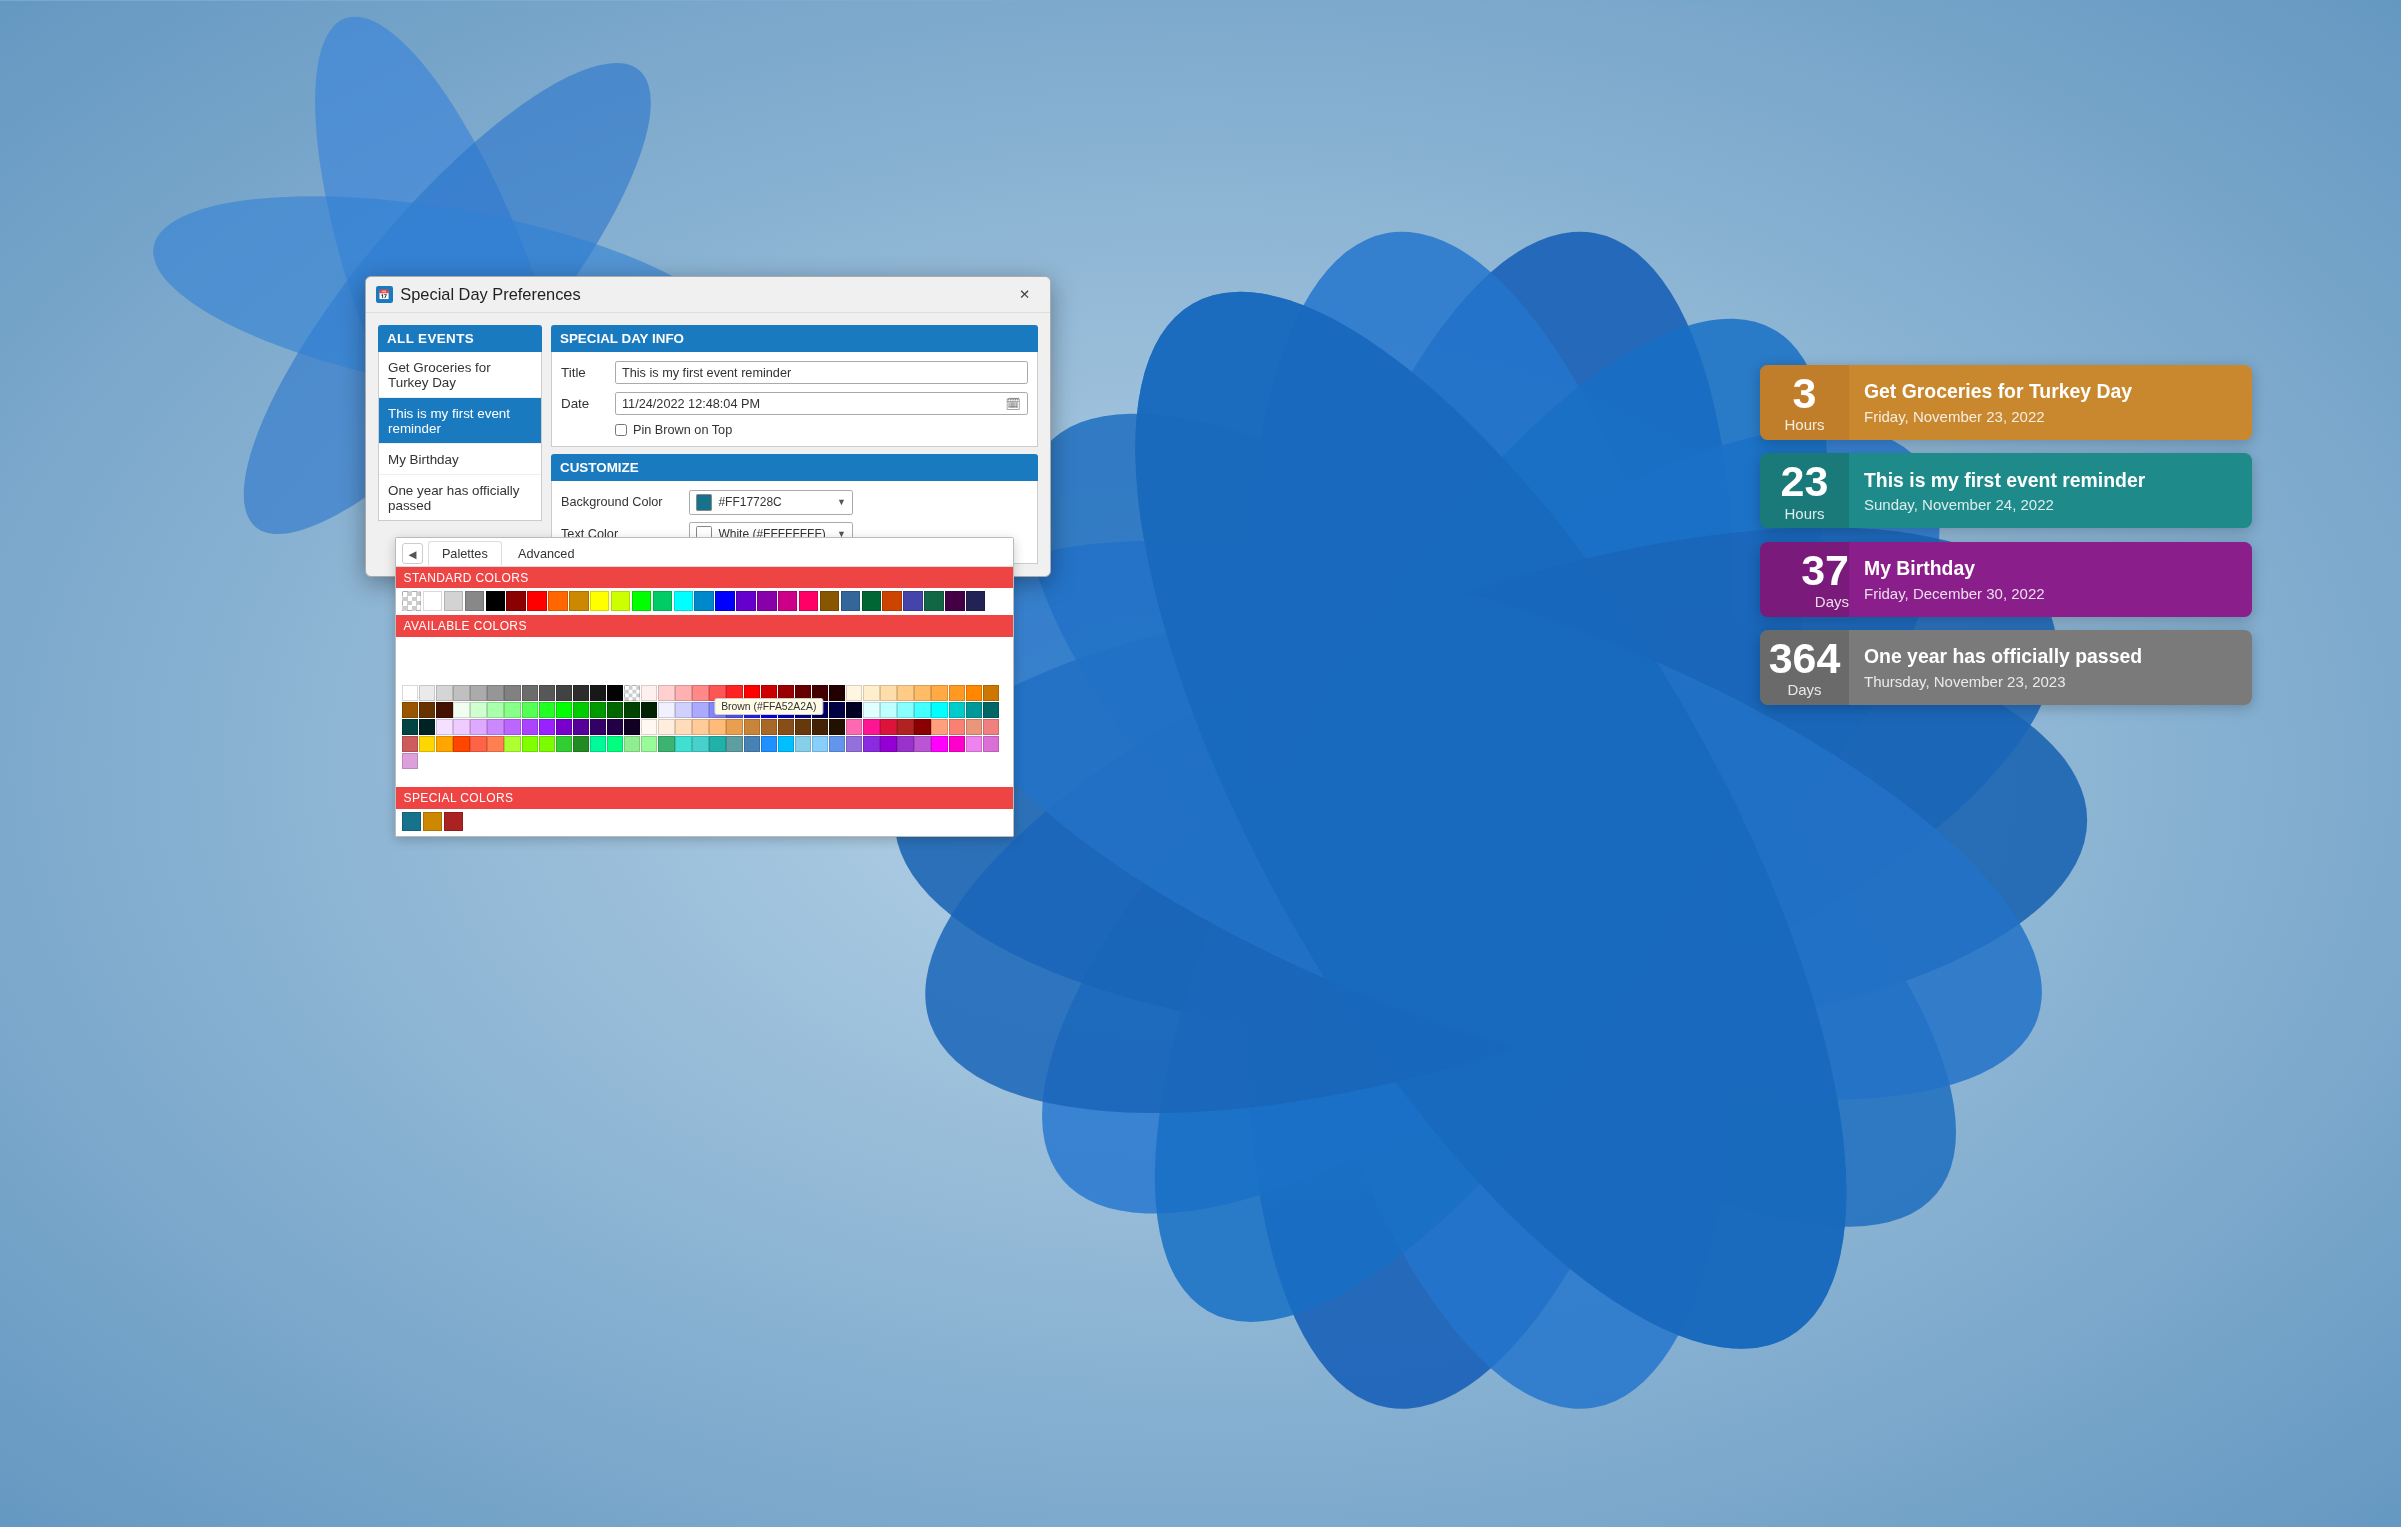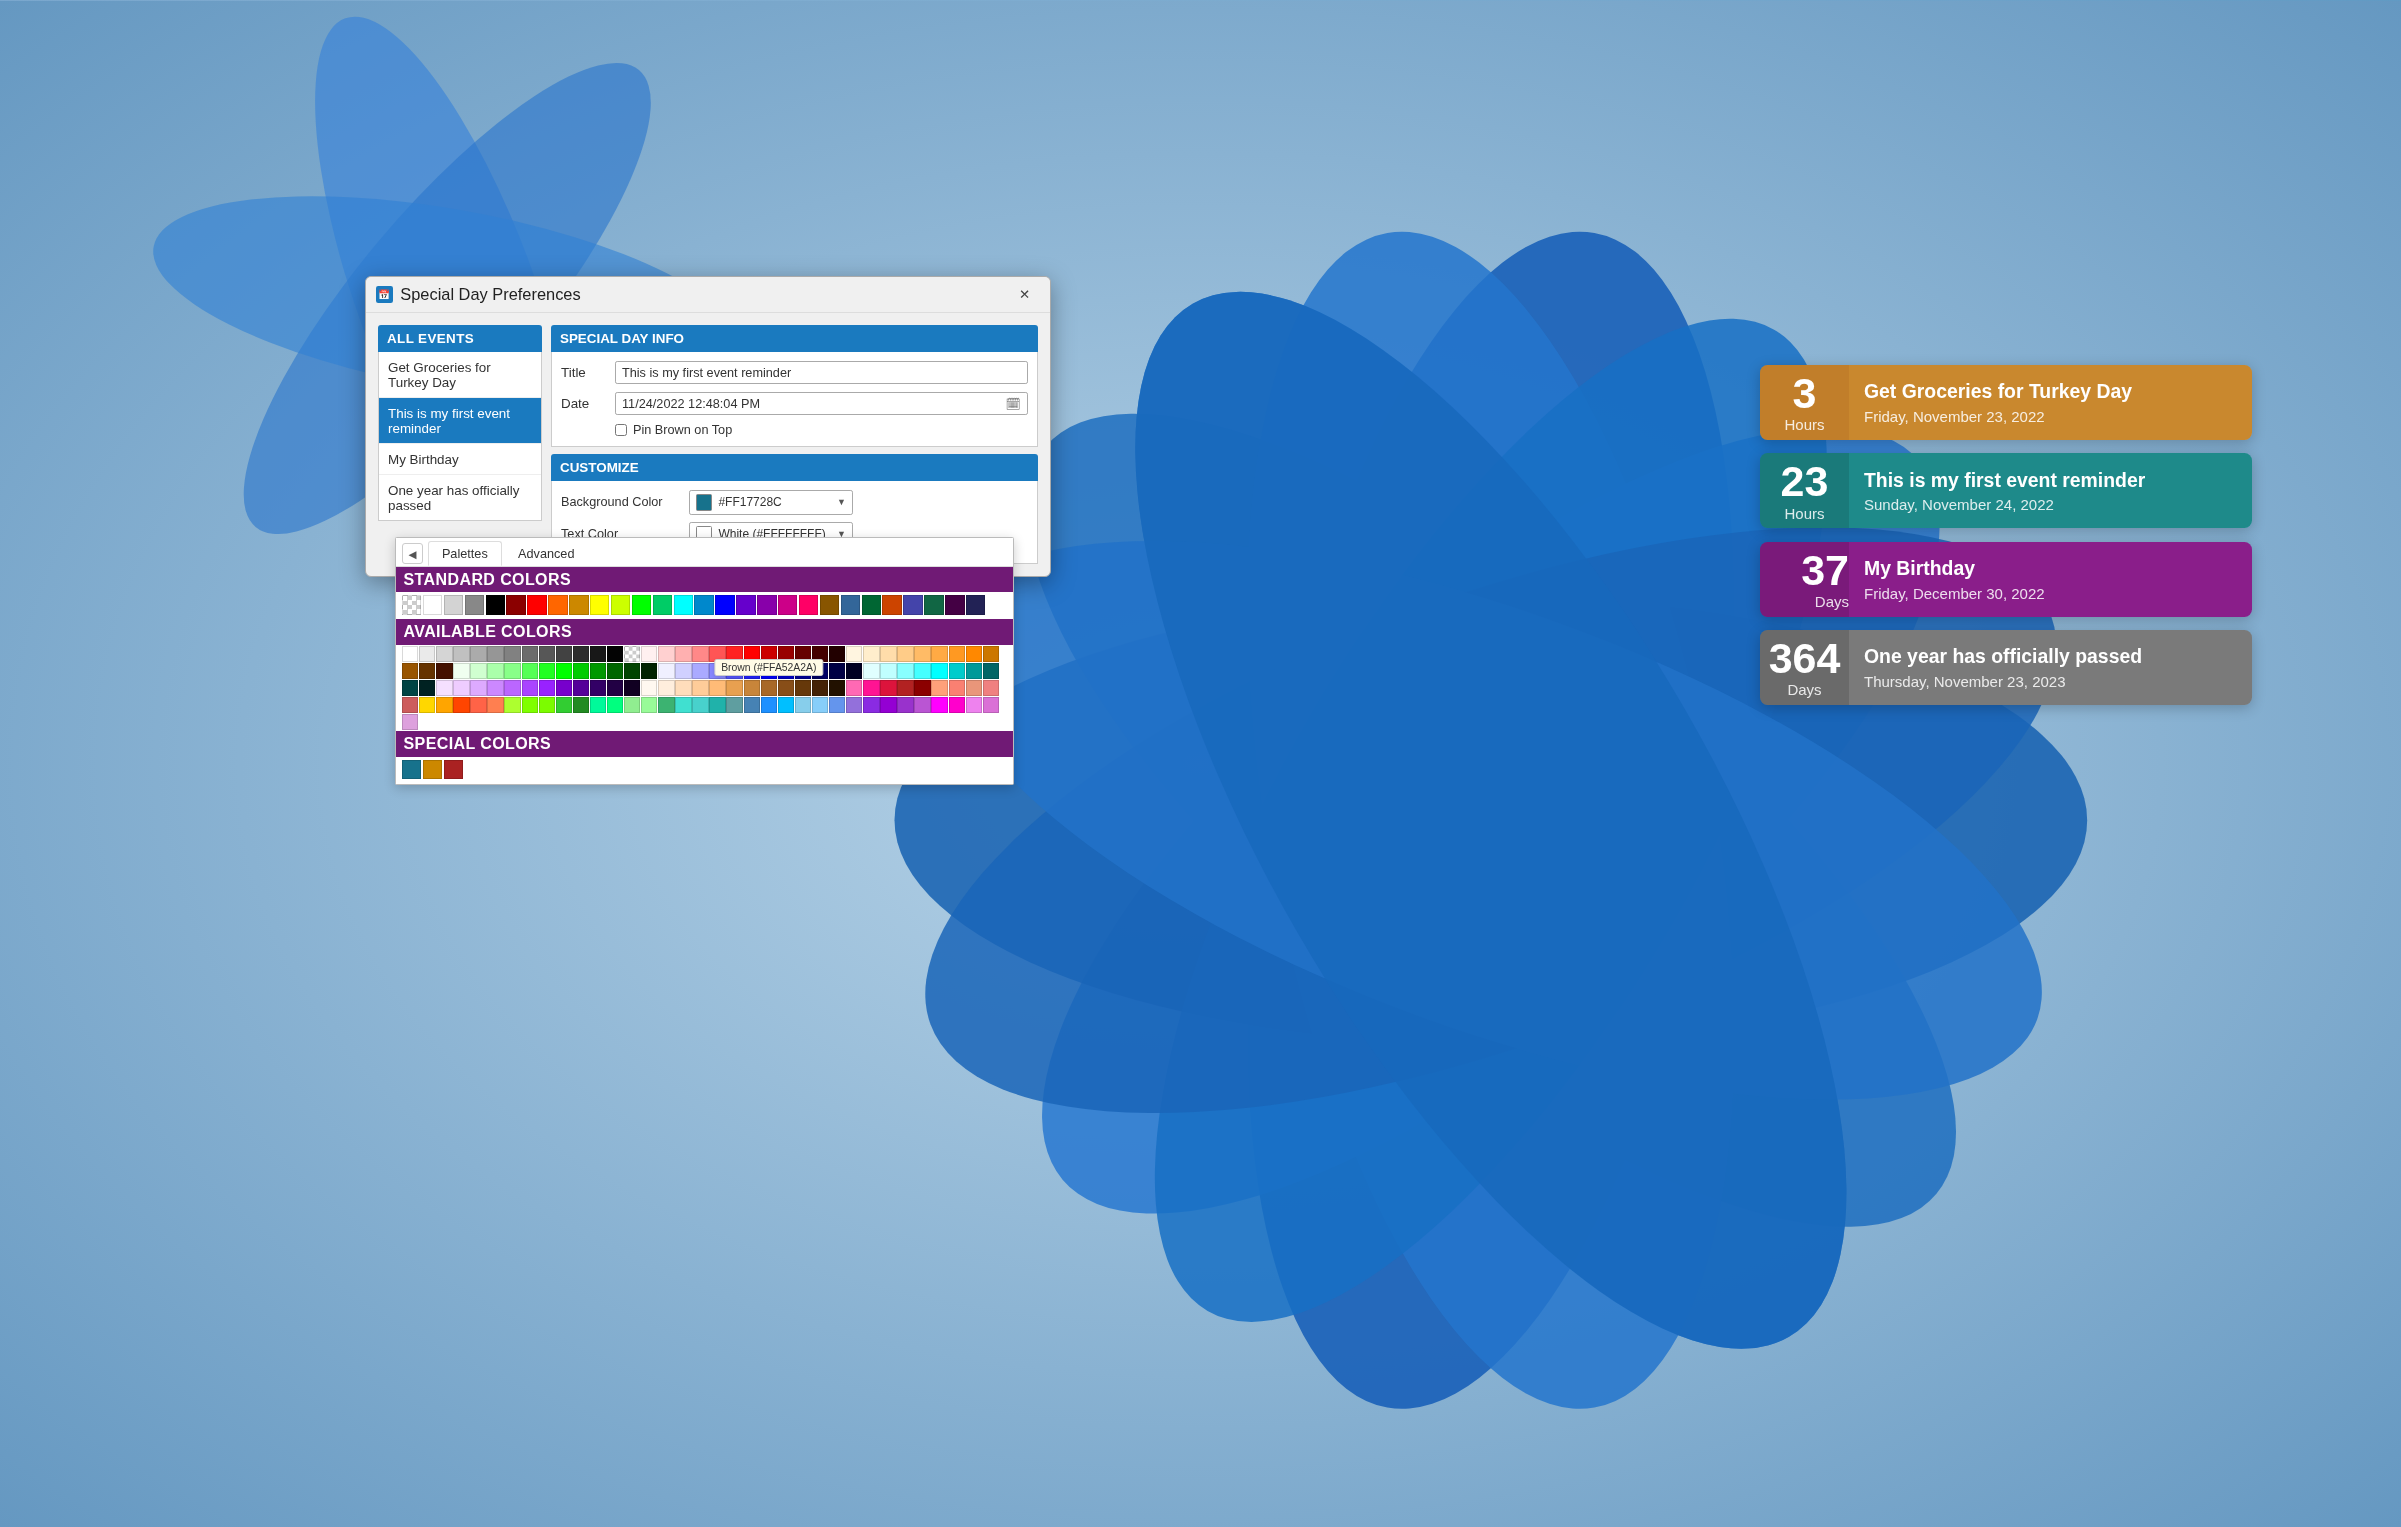--- a/index.html
+++ b/index.html
@@ -322,24 +322,24 @@
       height: 21px;
       border: 0.7px solid #ccc;
       border-radius: 3px;
       font-size: 10.4px;
       color: #555;
       cursor: pointer;
       margin-right: 3px;
     }
 
     .picker-section-label {
-      background: #701a75;
+      background: #ef4444;
       color: white;
-      font-size: 16px;
-      font-weight: 700;
+      font-size: 12px;
+      font-weight: 400;
       padding: 3.7px 7.5px;
       letter-spacing: 0.4px;
     }
 
     .color-cell {
       width: 19.4px;
       height: 19.4px;
       border: 0.7px solid rgba(0,0,0,0.15);
       cursor: pointer;
       flex-shrink: 0;
@@ -444,21 +444,22 @@
 
     
     .standard-row {
       display: flex;
       gap: 1.5px;
       padding: 3px 6px 4.5px;
       align-items: center;
     }
 
     .available-grid-container {
-      padding: 1px 6px;
+      padding: 18px 6px;
+      margin-top: 30px;
     }
   </style>
 </head>
 <body>
 
 <svg class="wallpaper-flower" viewBox="0 0 3221 2049" xmlns="http://www.w3.org/2000/svg">
   <defs>
     <radialGradient id="bgGrad" cx="50%" cy="50%" r="80%">
       <stop offset="0%" stop-color="#b8d4e8"></stop>
       <stop offset="100%" stop-color="#5a90bc"></stop>

